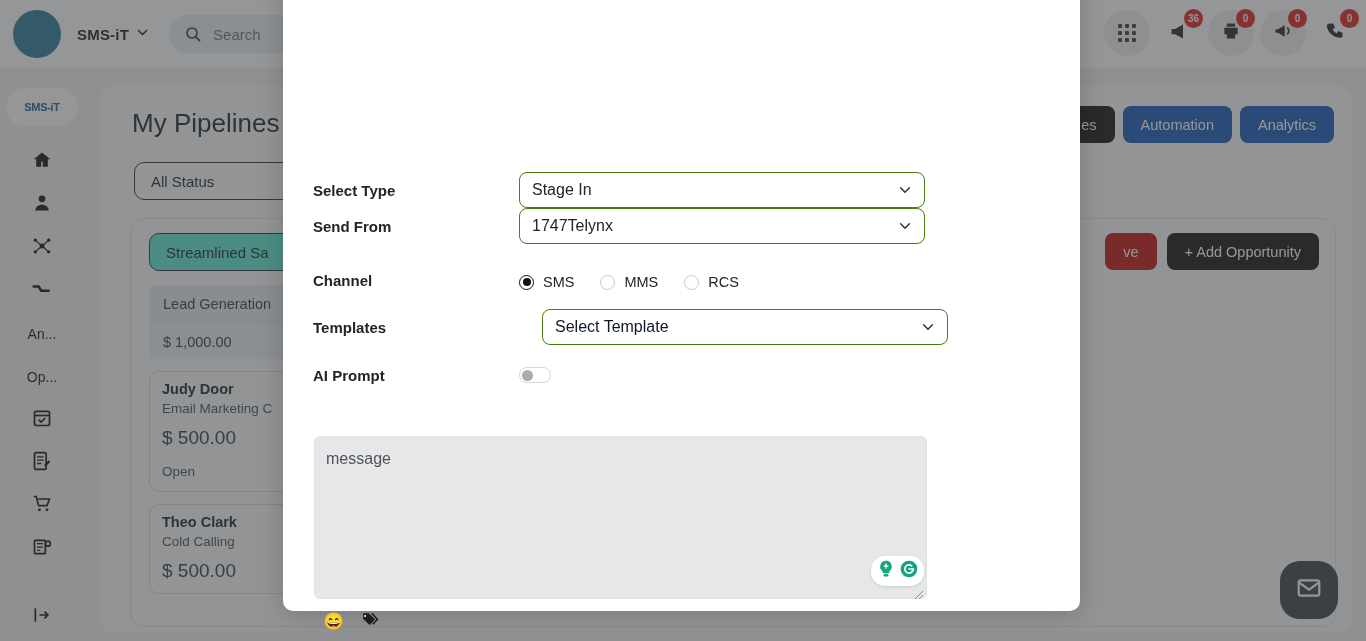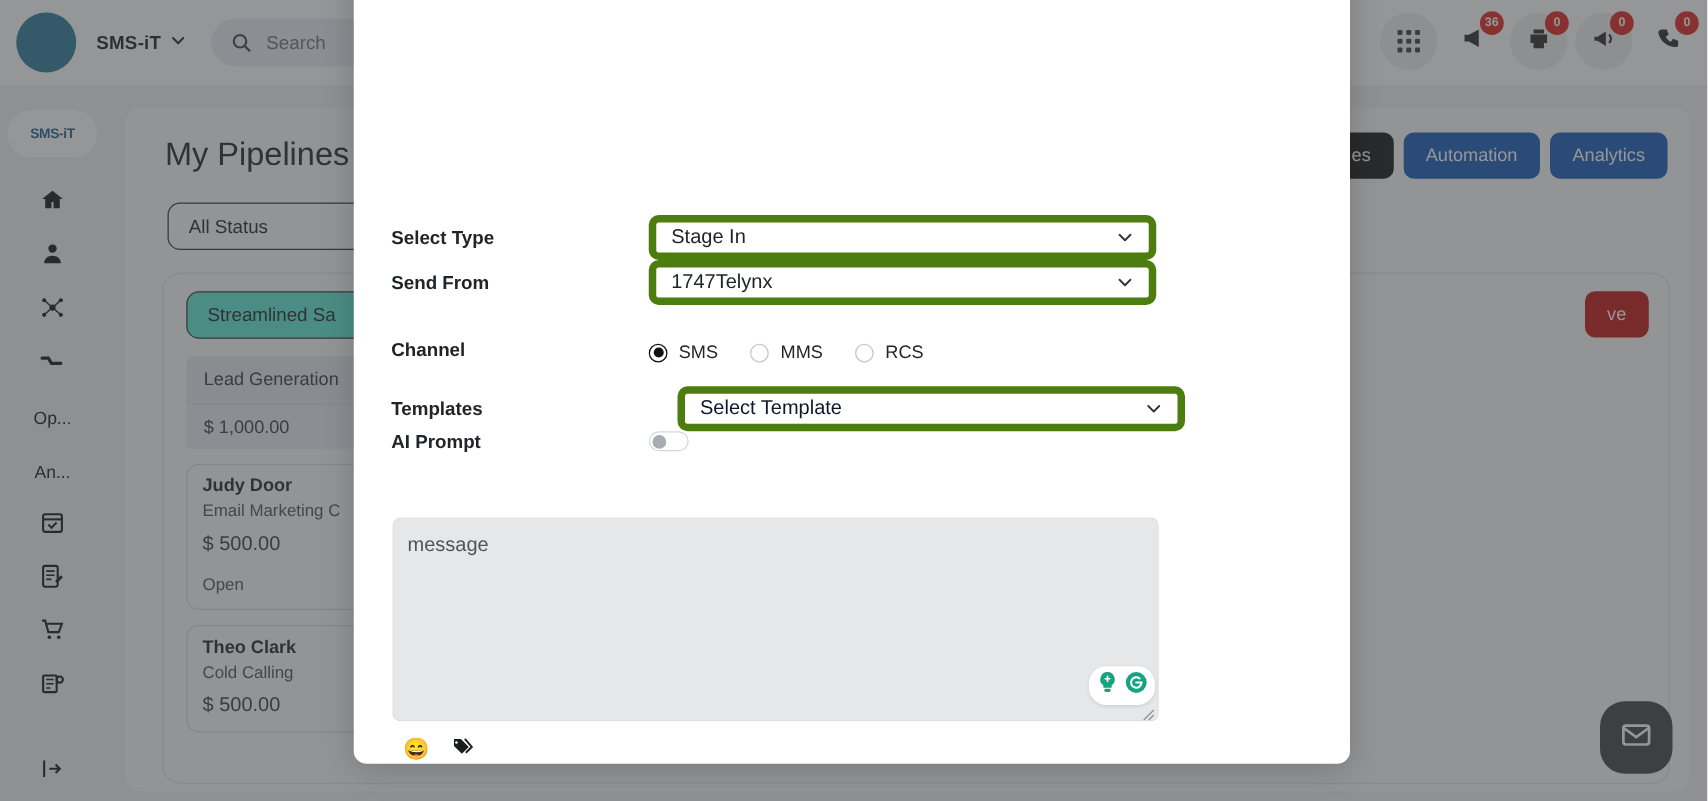--- a/index.html
+++ b/index.html
@@ -131,21 +131,21 @@
     height: 36px; background: #eceef3; border-top: 1px solid #dfe2e8;
     display: flex; align-items: center; padding: 0 14px;
     font-size: 14.5px; color: #343a40;
   }
   .card {
     margin-top: 12px; border: 1px solid #d9dce1; border-radius: 10px;
     padding: 9px 12px 11px; background: #fafbfc;
   }
   .card-name { font-size: 14.5px; font-weight: bold; color: #212529; }
   .card-sub { font-size: 13.5px; color: #495057; margin-top: 4px; }
-  .card-amt { font-size: 16px; color: #343a40; margin-top: 11px; }
+  .card-amt { font-size: 19px; color: #343a40; margin-top: 11px; }
   .card-foot {
     display: flex; align-items: center; justify-content: space-between;
     margin-top: 14px; font-size: 13.5px; color: #495057;
   }
   .card-foot .bold-a { font-weight: bold; color: #212529; font-size: 15px; }
 
   .mail-fab {
     position: absolute; right: 14px; bottom: 14px;
     width: 58px; height: 58px; border-radius: 20px;
     background: #3f4246;
@@ -167,21 +167,21 @@
   .modal-body { padding: 0 30px; }
   .form-row { display: flex; align-items: flex-start; }
   .form-row:first-child { margin-top: 0; }
   .f-label {
     width: 206px; flex: 0 0 206px; padding-top: 10px;
     font-size: 15px; font-weight: bold; color: #212529;
   }
   .f-field { flex: 1 1 auto; }
   .select-ctl {
     width: 406px; height: 36px;
-    border: 6px solid #4d7c0f; border-radius: 8px; background: #fff;
+    border: 1px solid #4d7c0f; border-radius: 8px; background: #fff;
     display: flex; align-items: center; padding: 0 12px;
     font-size: 16px; color: #212529; position: relative;
   }
   .select-ctl .chev {
     position: absolute; right: 12px; top: 50%; transform: translateY(-50%);
     width: 14px; height: 14px;
   }
   .select-ctl.placeholder { color: #0f172a; text-align: right; }
 
   .radio-group { display: flex; align-items: center; gap: 26px; padding-top: 6px; }
@@ -335,22 +335,22 @@
                 <circle cx="4" cy="19" r="2" fill="#111"></circle>
                 <circle cx="20" cy="19" r="2" fill="#111"></circle>
                 <path d="M12 12 4 5M12 12l8-7M12 12l-8 7M12 12l8 7" stroke="#111" stroke-width="1.4"></path>
               </svg></span>
         </div>
         <div class="rail-item">
           <span><svg viewBox="0 0 24 24">
                 <path d="M2 9h6l3 5h9" stroke="#111" stroke-width="3" fill="none" stroke-linecap="round"></path>
               </svg></span>
         </div>
+        <div class="rail-item">An...</div>
         <div class="rail-item">Op...</div>
-        <div class="rail-item">An...</div>
         <div class="rail-item">
           <span><svg viewBox="0 0 24 24">
                 <rect x="3" y="4" width="18" height="17" rx="2" fill="none" stroke="#111" stroke-width="2"></rect>
                 <path d="M3 9h18" stroke="#111" stroke-width="2"></path>
                 <path d="M8 14l3 3 5-5" fill="none" stroke="#111" stroke-width="2"></path>
               </svg></span>
         </div>
         <div class="rail-item">
           <span><svg viewBox="0 0 24 24">
                 <rect x="3" y="2" width="14" height="20" rx="2" fill="none" stroke="#111" stroke-width="2"></rect>
@@ -389,20 +389,21 @@
         <button class="btn btn-dark">es</button>
         <button class="btn btn-blue">Automation</button>
         <button class="btn btn-blue">Analytics</button>
       </div>
       <div class="status-filter">All Status</div>
 
       <div class="board">
         <div class="pipeline-select">Streamlined Sa</div>
         <div class="board-actions">
           <button class="btn btn-red">ve</button>
+          <button class="btn btn-dark">+  Add Opportunity</button>
         </div>
 
         <div class="cols">
           <div class="col">
             <div class="col-head">
               <span>Lead Generation</span>
             </div>
             <div class="col-sum">$ 1,000.00</div>
             <div class="card">
               <div class="card-name">Judy Door</div>
@@ -512,21 +513,21 @@
             <span>Select Template</span>
             <span class="chev">
               <svg viewBox="0 0 16 16" width="14" height="14">
                   <path d="M3 5.5 L8 10.5 L13 5.5" fill="none" stroke="#333" stroke-width="1.7" stroke-linecap="round" stroke-linejoin="round"></path>
                 </svg>
             </span>
           </div>
         </div>
       </div>
 
-      <div class="form-row" style="">
+      <div class="form-row" style="margin-top:22px;">
         <div class="f-label" style="padding-top:0;">AI Prompt</div>
         <div class="f-field">
           <div class="switch">
             <span class="knob"></span>
           </div>
         </div>
       </div>
 
       <div class="msg-area">
         <div class="msg-placeholder">message</div>

